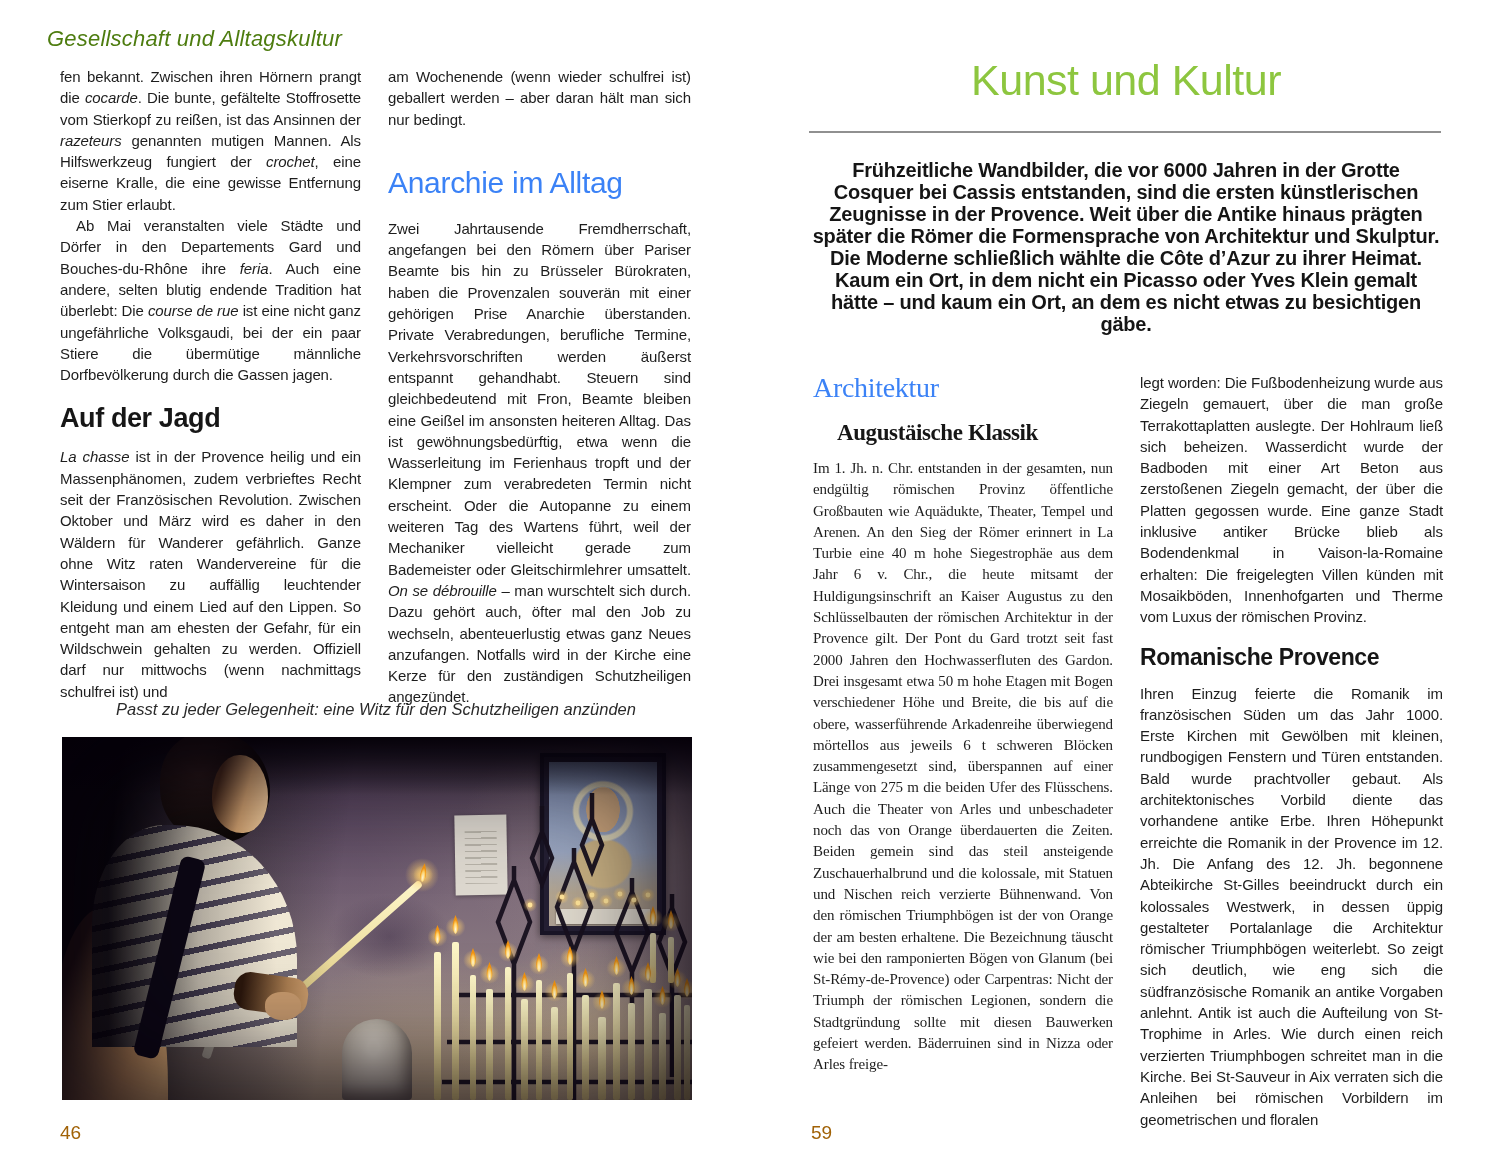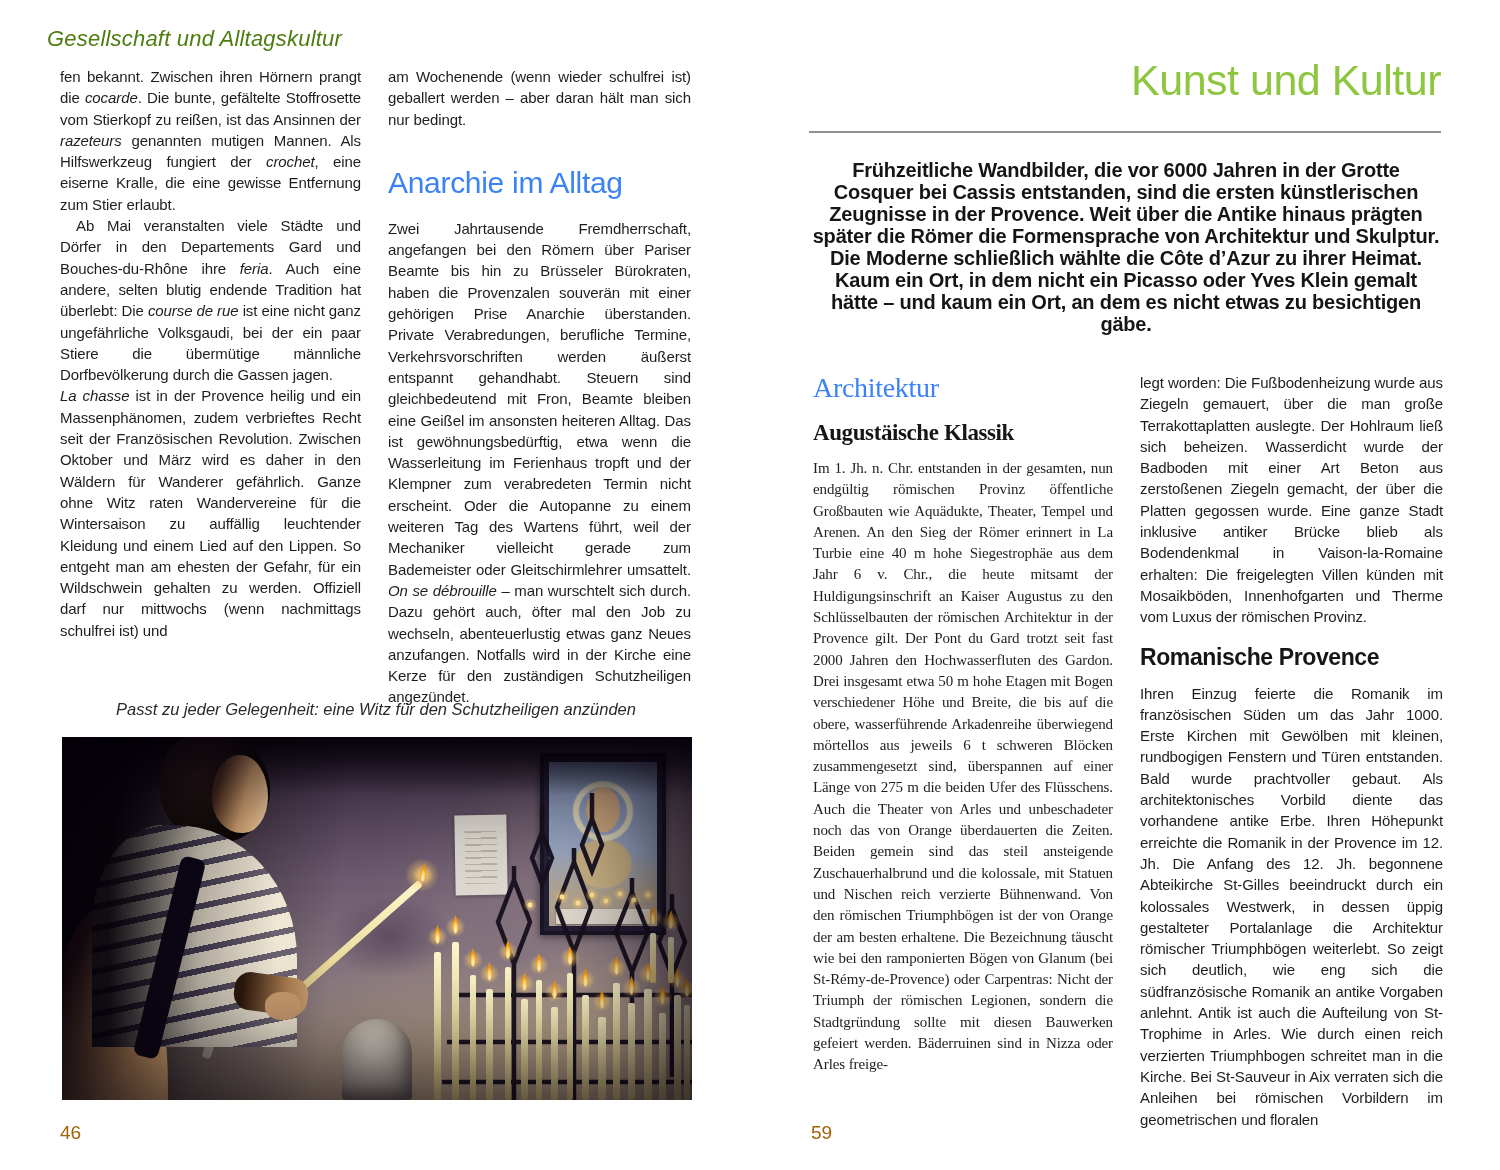--- a/index.html
+++ b/index.html
@@ -10,22 +10,22 @@
   .abs{position:absolute;}
   
   .running-head{left:47px;top:26px;font-size:22px;color:#4d7c0f;letter-spacing:.2px;font-style:italic;}
   .body-col p{margin:0;font-size:15px;line-height:21.3px;text-align:justify;letter-spacing:-.1px;color:#1d1d1d;}
   .body-col p.indent{text-indent:16px;}
   .it{font-style:italic;}
   .head-black{font-size:27px;font-weight:bold;margin:18px 0 12px;letter-spacing:-.4px;color:#161616;}
   .head-green{color:#3b82f6;font-weight:400;margin:36px 0 18px;font-size:30px;letter-spacing:-.3px;}
   .head-green.first{margin-top:0;font-size:28px;margin-bottom:16px;}
   .subhead{font-size:23px;font-weight:bold;margin:16px 0 12px;letter-spacing:-.4px;color:#161616;}
-  .subhead.first{margin-top:6px;}
-  .chapter-title{left:811px;top:56px;width:630px;text-align:right;font-size:43px;color:#8dc63f;letter-spacing:-.5px;}
+  .subhead.first{margin-top:6px;margin-left:24px;}
+  .chapter-title{left:811px;top:56px;width:630px;text-align:center;font-size:43px;color:#8dc63f;letter-spacing:-.5px;}
   .rule{left:809px;top:131px;width:632px;height:2px;background:#909090;}
   .intro{left:811px;top:159px;width:630px;font-weight:bold;font-size:20px;line-height:22px;text-align:center;letter-spacing:-.2px;color:#151515;margin:0;}
   .caption{left:60px;top:700px;width:632px;text-align:center;font-style:italic;font-size:16.5px;color:#2a2a2a;}
   .pagenum{top:1122px;text-align:left;font-size:19px;color:#a16207;}
   .pagenum.left{left:60px;width:632px;}
   .pagenum.right{left:811px;width:630px;}
   
   .lcol1{left:60px;top:66px;width:301px;}
   .lcol2{left:388px;top:66px;width:303px;}
   .rcol1{left:813px;top:372px;width:300px;font-family:Liberation Serif, serif;}
@@ -75,20 +75,21 @@
   .vignette{inset:0;box-shadow:inset 0 0 110px 26px rgba(6,1,10,.85);}
 </style>
 </head>
 <body>
 
 <div class="abs running-head">Gesellschaft und Alltagskultur</div>
 
 <div class="abs body-col lcol1">
   <p><span>fen bekannt. Zwischen ihren Hörnern prangt die </span><span class="it">cocarde</span><span>. Die bunte, gefältelte Stoffrosette vom Stierkopf zu reißen, ist das Ansinnen der </span><span class="it">razeteurs</span><span> genannten mutigen Mannen. Als Hilfswerkzeug fungiert der </span><span class="it">crochet</span><span>, eine eiserne Kralle, die eine gewisse Entfernung zum Stier erlaubt.</span></p>
   <p class="indent"><span>Ab Mai veranstalten viele Städte und Dörfer in den Departements Gard und Bouches-du-Rhône ihre </span><span class="it">feria</span><span>. Auch eine andere, selten blutig endende Tradition hat überlebt: Die </span><span class="it">course de rue</span><span> ist eine nicht ganz ungefährliche Volksgaudi, bei der ein paar Stiere die übermütige männliche Dorfbevölkerung durch die Gassen jagen.</span></p>
+  <h2 class="head-black">Auf der Jagd</h2>
   <p><span class="it">La chasse</span><span> ist in der Provence heilig und ein Massenphänomen, zudem verbrieftes Recht seit der Französischen Revolution. Zwischen Oktober und März wird es daher in den Wäldern für Wanderer gefährlich. Ganze ohne Witz raten Wandervereine für die Wintersaison zu auffällig leuchtender Kleidung und einem Lied auf den Lippen. So entgeht man am ehesten der Gefahr, für ein Wildschwein gehalten zu werden. Offiziell darf nur mittwochs (wenn nachmittags schulfrei ist) und</span></p>
 </div>
 
 <div class="abs body-col lcol2">
   <p>am Wochenende (wenn wieder schulfrei ist) geballert werden – aber daran hält man sich nur bedingt.</p>
   <h2 class="head-green">Anarchie im Alltag</h2>
   <p><span>Zwei Jahrtausende Fremdherrschaft, angefangen bei den Römern über Pariser Beamte bis hin zu Brüsseler Bürokraten, haben die Provenzalen souverän mit einer gehörigen Prise Anarchie überstanden. Private Verabredungen, berufliche Termine, Verkehrsvorschriften werden äußerst entspannt gehandhabt. Steuern sind gleichbedeutend mit Fron, Beamte bleiben eine Geißel im ansonsten heiteren Alltag. Das ist gewöhnungsbedürftig, etwa wenn die Wasserleitung im Ferienhaus tropft und der Klempner zum verabredeten Termin nicht erscheint. Oder die Autopanne zu einem weiteren Tag des Wartens führt, weil der Mechaniker vielleicht gerade zum Bademeister oder Gleitschirmlehrer umsattelt. </span><span class="it">On se débrouille</span><span> – man wurschtelt sich durch. Dazu gehört auch, öfter mal den Job zu wechseln, abenteuerlustig etwas ganz Neues anzufangen. Notfalls wird in der Kirche eine Kerze für den zuständigen Schutzheiligen angezündet.</span></p>
 </div>
 
 <div class="abs caption">Passt zu jeder Gelegenheit: eine Witz für den Schutzheiligen anzünden</div>

